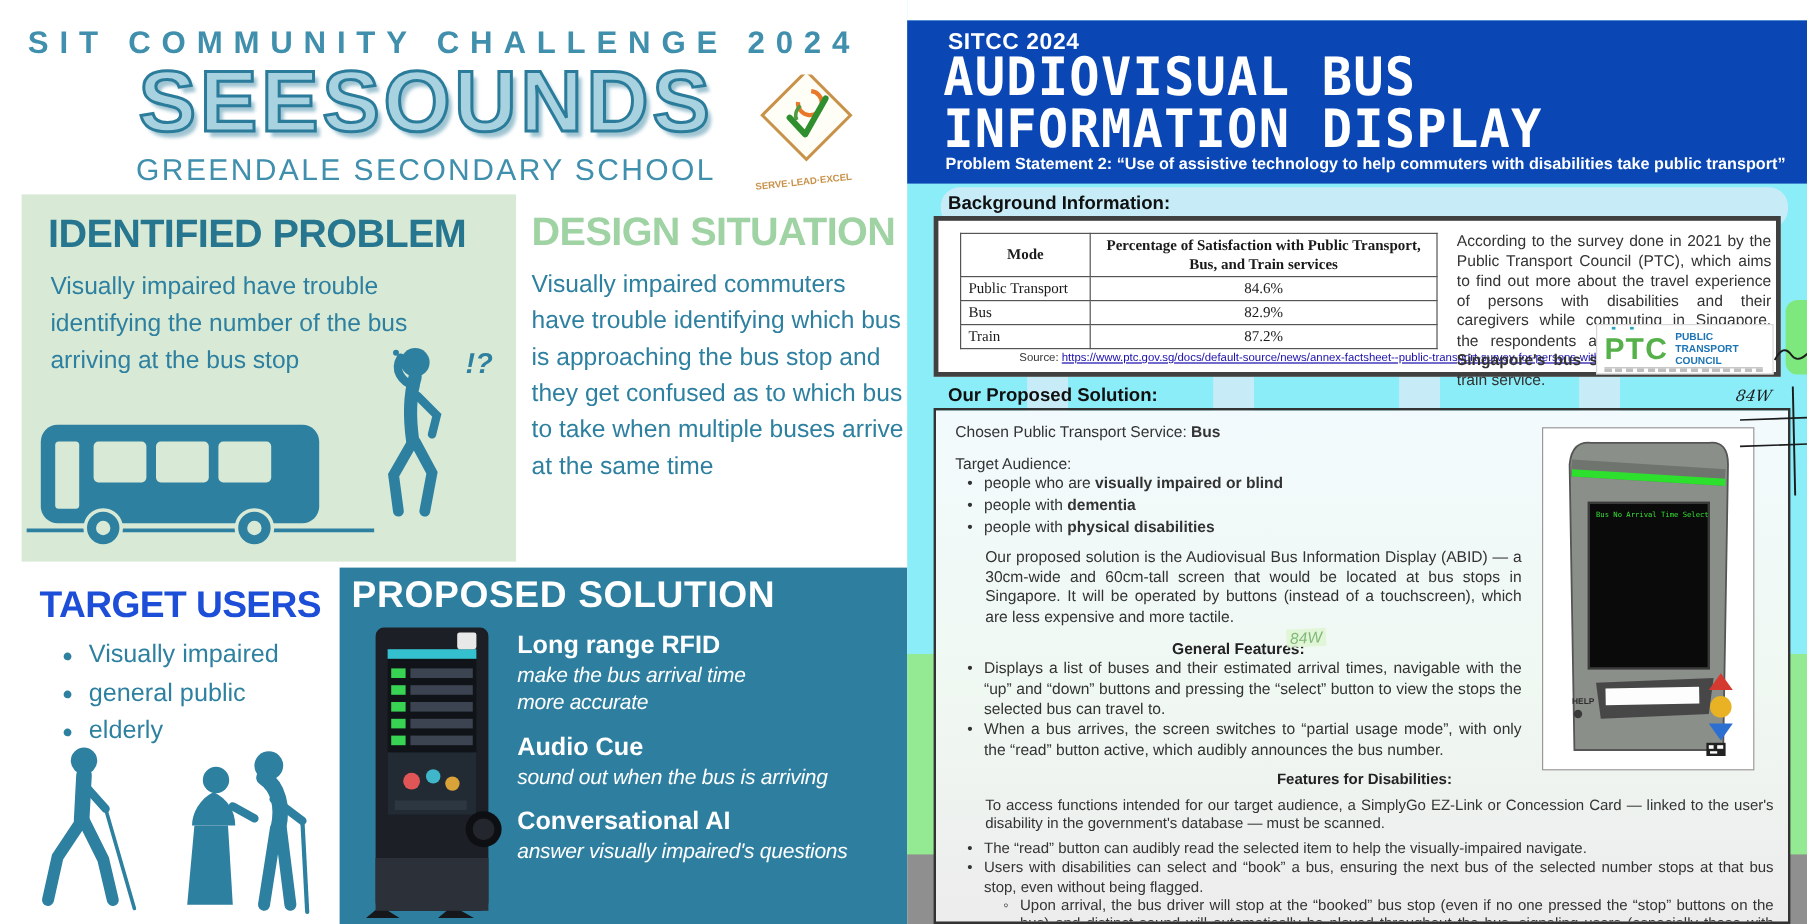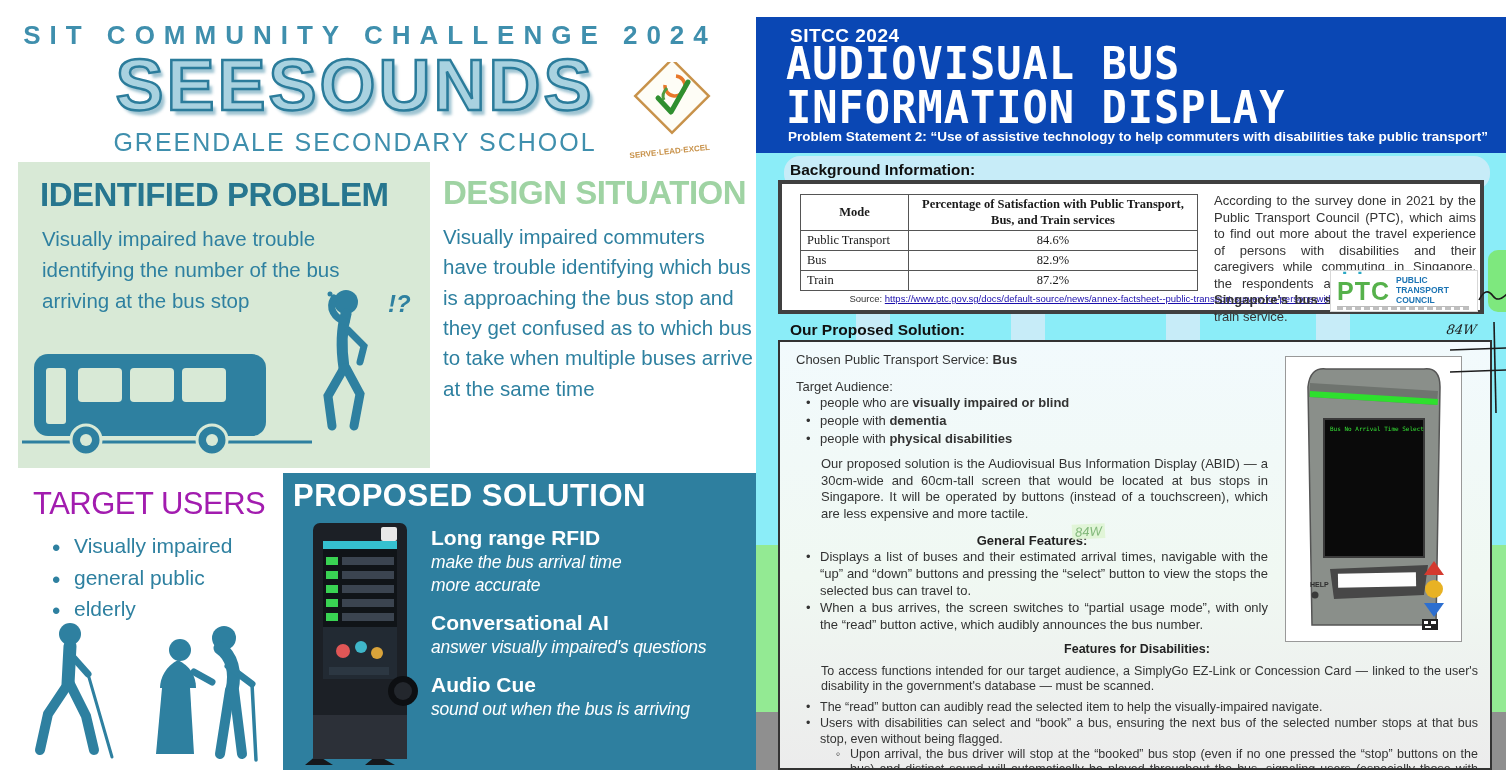--- a/index.html
+++ b/index.html
@@ -21,21 +21,21 @@
   .ip-panel { left:18px; top:162px; width:412px; height:306px; background:#d8e9d6; }
   .ip-heading { left:22px; top:14px; font-size:33px; font-weight:800; color:#27768f; letter-spacing:-0.5px; }
   .ip-body { left:24px; top:62px; width:360px; font-size:20.5px; font-weight:500; color:#2e80a0; line-height:1.5; }
   .bus-svg { left:4px; top:172px; }
   .confused-svg { left:288px; top:122px; }
   .confused-mark { left:370px; top:128px; font-size:24px; font-weight:800; font-style:italic; color:#2e80a0; }
 
   .ds-heading { left:443px; top:174px; font-size:33px; font-weight:800; color:#9fd3a3; letter-spacing:-0.5px; }
   .ds-body { left:443px; top:222px; width:310px; font-size:20.5px; font-weight:500; color:#2e80a0; line-height:1.48; }
 
-  .tu-heading { left:33px; top:486px; font-size:31px; font-weight:400; color:#a21caf; letter-spacing:-0.5px; }
+  .tu-heading { left:33px; top:486px; font-size:31px; font-weight:700; color:#1d4ed8; letter-spacing:-0.5px; }
   .tu-list { left:52px; top:530px; list-style:none; }
   .tu-list li { font-size:21px; font-weight:500; color:#2e80a0; line-height:1.5; padding-left:22px; position:relative; }
   .tu-list li::before { content:"•"; position:absolute; left:0; color:#2e80a0; font-size:24px; }
   .tu-icons { left:28px; top:622px; }
 
   .ps-panel { left:283px; top:473px; width:473px; height:297px; background:#2e7f9f; }
   .ps-heading { left:10px; top:5px; font-size:31px; font-weight:800; color:#ffffff; letter-spacing:0.5px; }
   .kiosk-left { left:16px; top:46px; width:122px; height:248px; }
   .ps-features { left:148px; top:52px; width:322px; }
   .feature { margin-bottom:13px; }
@@ -225,26 +225,26 @@
         </svg>
       </div>
 
       <div class="abs ps-features">
         <div class="feature">
           <div class="f-title">Long range RFID</div>
           <div class="f-desc">make the bus arrival time
 more accurate</div>
         </div>
         <div class="feature">
+          <div class="f-title">Audio Cue</div>
+          <div class="f-desc">sound out when the bus is arriving</div>
+        </div>
+        <div class="feature">
           <div class="f-title">Conversational AI</div>
           <div class="f-desc">answer visually impaired's questions</div>
-        </div>
-        <div class="feature">
-          <div class="f-title">Audio Cue</div>
-          <div class="f-desc">sound out when the bus is arriving</div>
         </div>
       </div>
     </div>
   </div>
 
   <div id="right-poster" class="abs">
 
     <div class="abs shelter-roof"></div>
     <div class="abs pillar" style="left:100px"></div>
     <div class="abs pillar" style="left:255px"></div>

